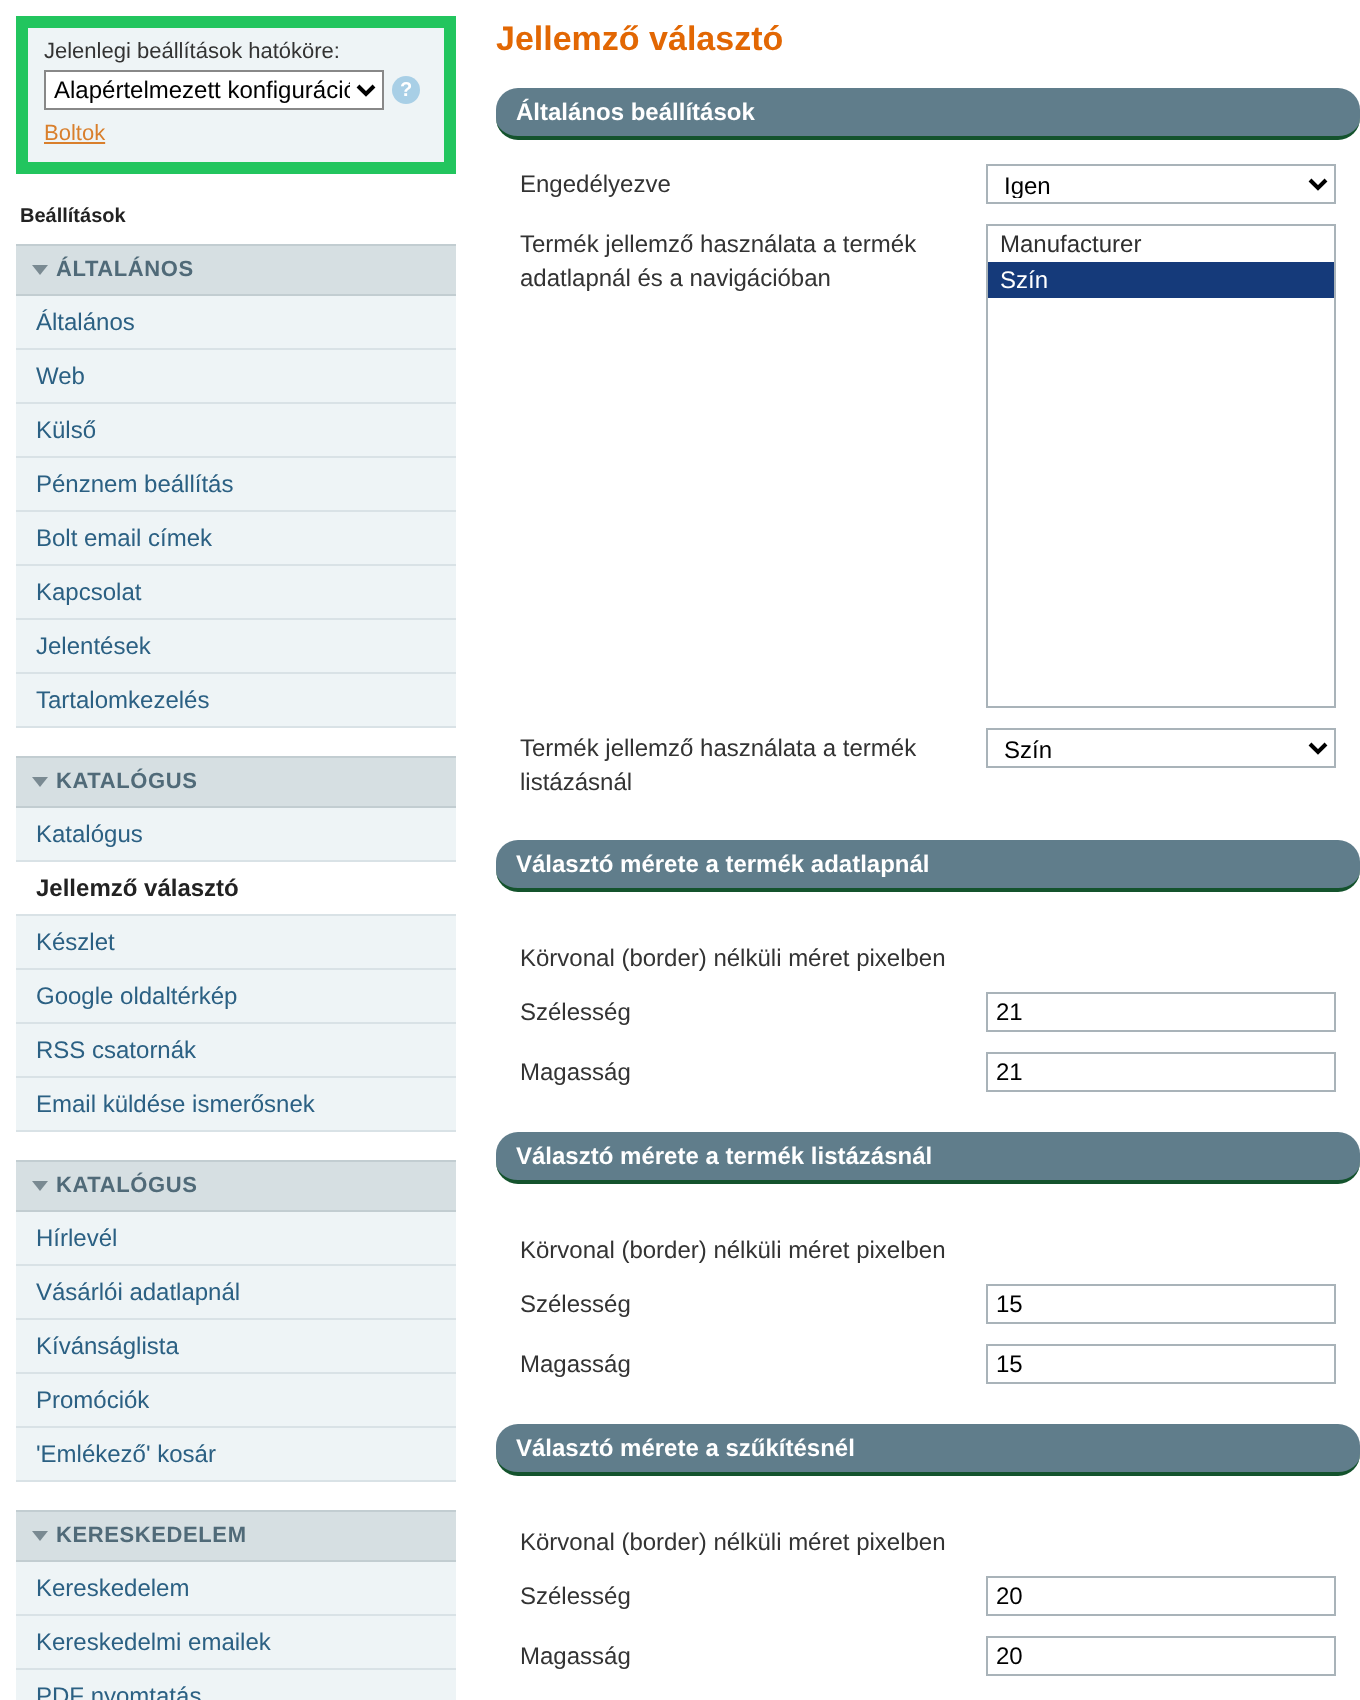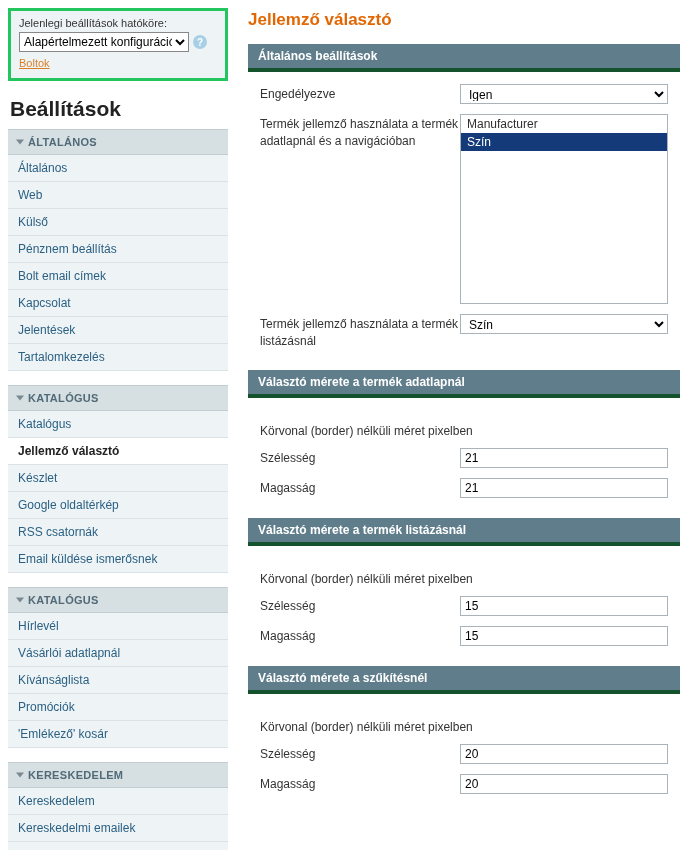--- a/index.html
+++ b/index.html
@@ -6,42 +6,42 @@
   body {
     font-family: Arial, Helvetica, sans-serif;
     font-size: 12px;
     color: #2f2f2f;
     background: #fff;
     width: 680px;
   }
   .wrap { display: flex; }
   .sidebar { width: 228px; flex-shrink: 0; padding: 8px 0 0 8px; }
   .scope-box {
-    border: 3px solid #22c55e;
+    border: 6px solid #22c55e;
     background: #eef4f6;
     padding: 6px 8px 8px 8px;
   }
   .scope-label { font-size: 11px; color: #333; margin-bottom: 3px; }
   .scope-row { display: flex; align-items: center; gap: 4px; }
   select.scope-select {
     font-size: 12px;
     height: 20px;
     width: 170px;
     border: 1px solid #888;
     background: #fff;
   }
   .help-ico {
     width: 14px; height: 14px; border-radius: 50%;
     background: #a8cfe6; color: #fff; font-size: 10px;
     display: inline-flex; align-items: center; justify-content: center;
     font-weight: bold;
   }
   .link { color: #d97f2c; text-decoration: underline; font-size: 11px; cursor: pointer; }
   .sidebar h2 {
-    font-size: 21px; font-weight: bold; color: #222;
+    font-size: 10px; font-weight: bold; color: #222;
     margin: 16px 0 8px 2px;
   }
   .nav-group-header {
     background: #d6dfe2;
     border-top: 1px solid #c2cdd1;
     border-bottom: 1px solid #c2cdd1;
     color: #506a78;
     font-weight: bold;
     font-size: 11px;
     padding: 6px 8px 6px 20px;
@@ -76,44 +76,45 @@
   .page-title {
     color: #e26703; font-size: 17px; font-weight: bold;
     margin-bottom: 14px;
   }
   .section-header {
     background: #607d8b;
     color: #fff;
     font-weight: bold;
     font-size: 12px;
     padding: 5px 10px;
-    border-bottom: 4px solid #14532d;
+    border-bottom: 2px solid #14532d;
+    border-radius: 11px;
   }
   .section-body { padding: 12px 12px 20px 12px; }
-  .form-row { display: flex; align-items: flex-start; margin-bottom: 10px; }
+  .form-row { display: flex; align-items: flex-start; margin-bottom: 10px; gap: 33px; }
   .form-row.last { margin-bottom: 0; }
   .form-label { width: 200px; flex-shrink: 0; color: #333; line-height: 1.4; padding-top: 2px;}
   .form-field { flex: 1; min-width: 0; }
   select.sel, input.inp {
     border: 1px solid #a9b3b9;
     font-size: 12px;
     padding: 2px 4px;
     width: 100%;
     background: #fff;
     box-sizing: border-box;
   }
   select.sel { height: 20px; }
   input.inp { height: 20px; }
   .section-note { color: #333; margin: 14px 0 10px 0; }
 
   
   .multi-box {
     border: 1px solid #a9b3b9;
     background: #fff;
-    height: 190px;
+    height: 242px;
     overflow-y: auto;
   }
   .multi-box .opt { padding: 2px 6px; cursor: pointer; }
   .multi-box .opt.sel { background: #153a7a; color: #fff; }
 </style>
 </head>
 <body>
 
 <div class="wrap">
 

